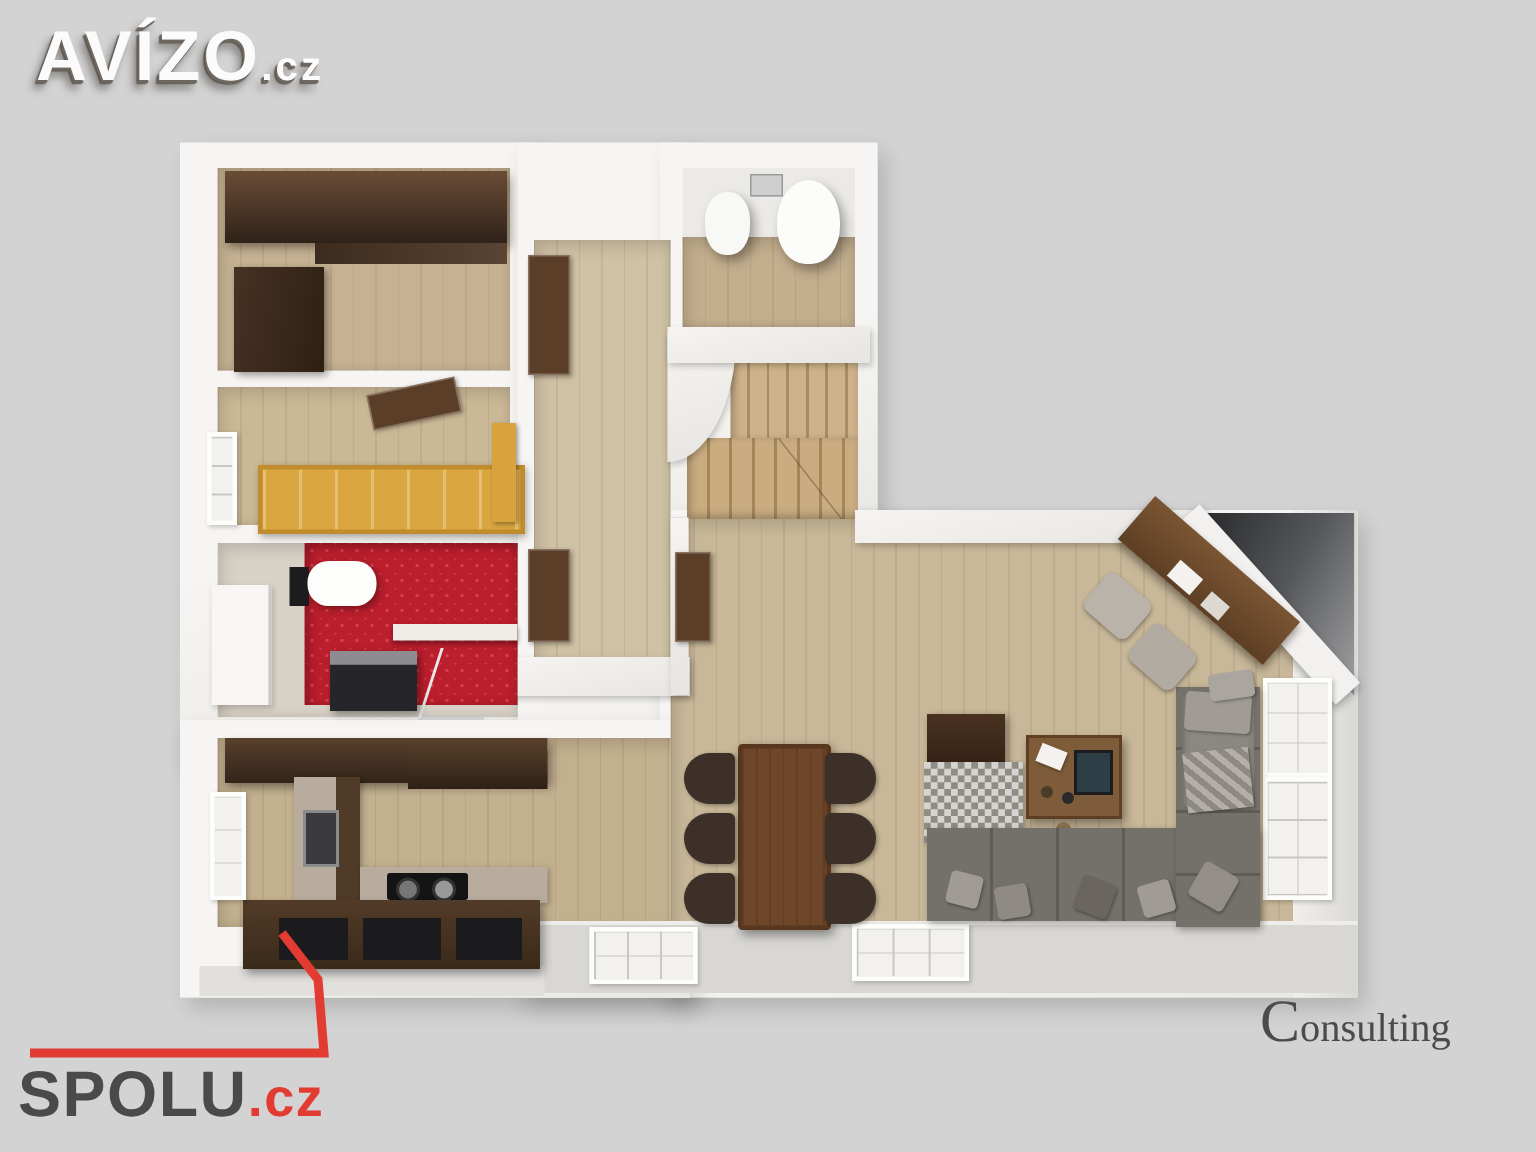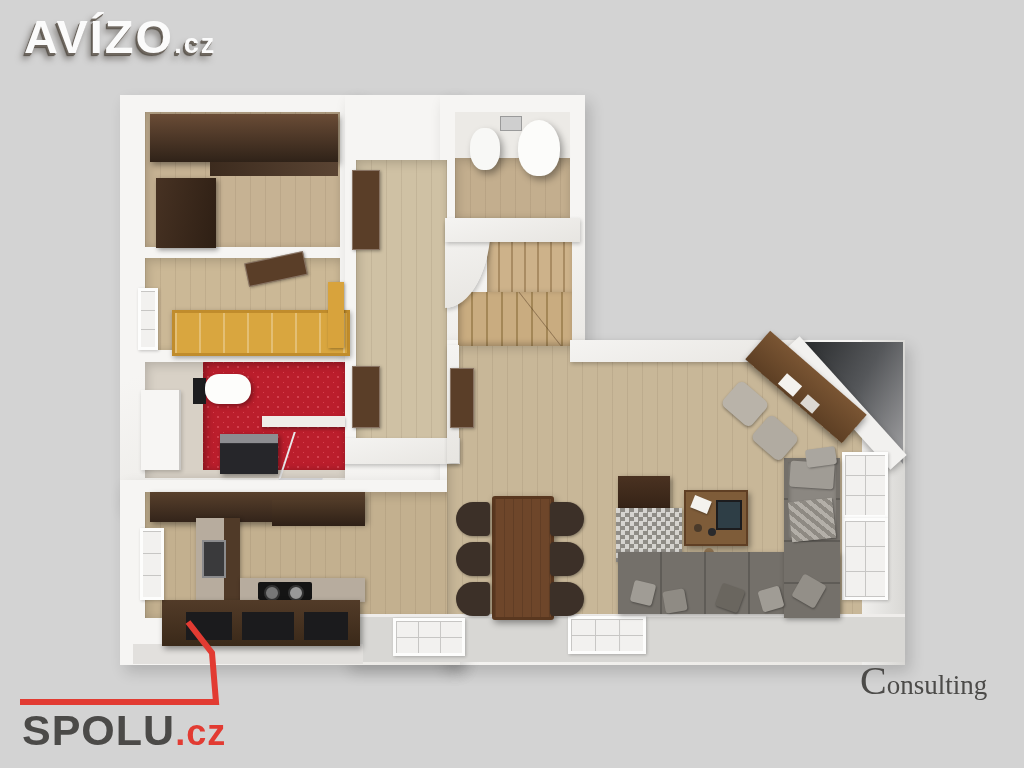--- a/index.html
+++ b/index.html
@@ -16,29 +16,29 @@
   .pillow{background:#a09c95;box-shadow:1px 1px 2px rgba(0,0,0,.3);border-radius:3px;}
   .sofa{background:#74706a;box-shadow:1px 2px 5px rgba(0,0,0,.3);}
   
   #avizo{left:24px;top:12px;color:#fbfbfb;font-weight:bold;letter-spacing:2px;
     text-shadow:-1px 2px 0 #6e675f,-2px 3px 1px #5a544c,-4px 6px 6px rgba(70,64,58,.55);}
   #avizo .big{font-size:47px;}
   #avizo .small{font-size:27px;}
   
   #rs{left:0;top:610px;width:300px;height:158px;color:#4b4a48;font-weight:bold;}
   #rs .l1{position:absolute;left:22px;top:50px;font-size:43px;letter-spacing:1px;}
-  #rs .l2{position:absolute;left:22px;top:98px;font-size:43px;letter-spacing:1px;}
+  #rs .l2{position:absolute;left:12px;top:98px;font-size:43px;letter-spacing:1px;}
   #rs .tld{font-size:36px;}
   
   #bc{left:798px;top:674px;width:220px;height:84px;color:#4c4b49;font-family:"Liberation Serif",serif;}
   #bc .cap{font-size:40px;}
   #bc .low{font-size:27px;}
   #bc .ok{font-size:27px;color:#fff;padding:0 3px;display:inline-block;line-height:30px;}
   #bc .reg{font-size:12px;vertical-align:super;}
-  #bc .line2{margin-left:62px;margin-top:-14px;}
+  #bc .line2{margin-left:42px;margin-top:-14px;}
   .line{line-height:1.05;}
 </style>
 </head>
 <body>
 
 <div id="scene" class="abs" style="left:0;top:0;width:1024px;height:768px;">
 
   <div class="abs wall" style="left:120px;top:95px;width:240px;height:412px;"></div>
   <div class="abs wall" style="left:345px;top:95px;width:115px;height:570px;"></div>
   <div class="abs wall" style="left:440px;top:95px;width:145px;height:262px;"></div>

